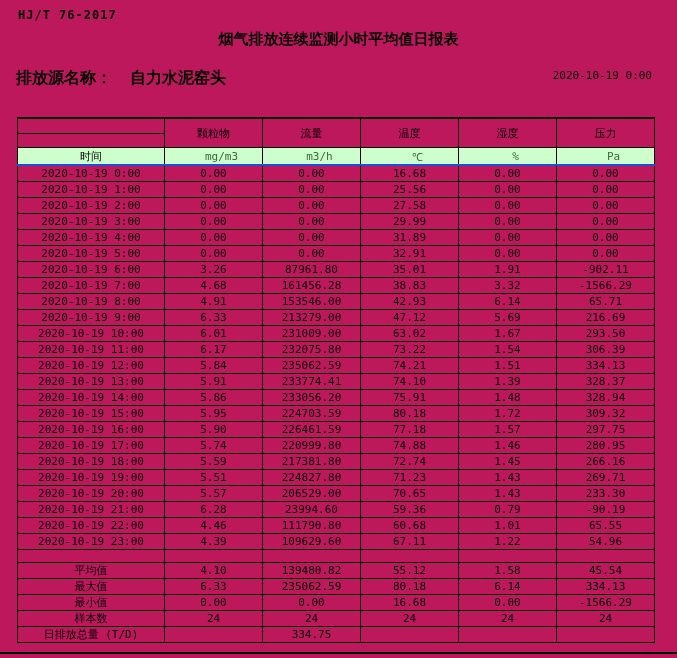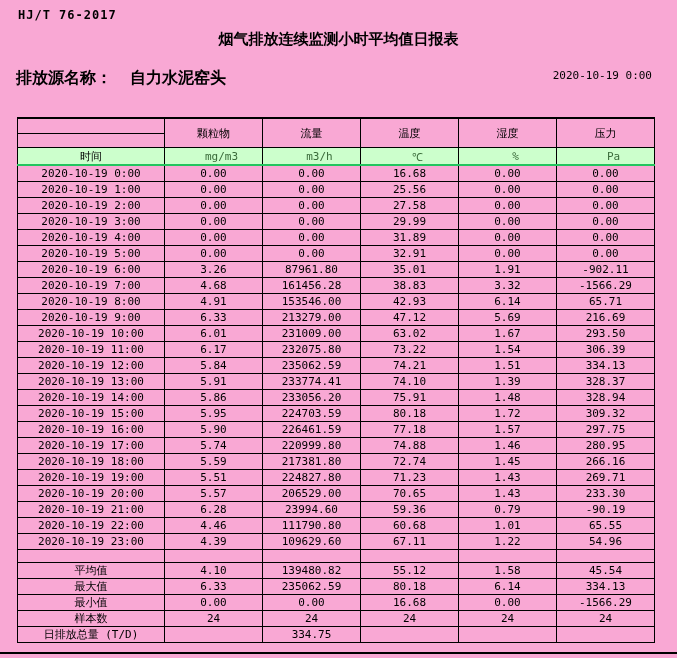--- a/index.html
+++ b/index.html
@@ -1,33 +1,33 @@
 <!DOCTYPE html>
 <html><head>
 <meta charset="utf-8">
 <style>
   html,body{margin:0;padding:0;background:#fff;}
-  .page{position:relative;width:677px;height:658px;background:#f9a8d4;overflow:hidden;
+  .page{position:relative;width:677px;height:658px;background:#be185d;overflow:hidden;
         font-family:"Liberation Sans",sans-serif;color:#000;}
   .std-code{position:absolute;left:18px;top:8px;font:bold 12px "DejaVu Sans Mono",monospace;letter-spacing:1px;}
   .title{position:absolute;left:0;top:30px;width:100%;text-align:center;font-size:15px;font-weight:bold;}
   .source-line{position:absolute;left:16px;top:68px;font-size:16px;font-weight:bold;}
   .source-name{margin-left:18px;}
   .report-date{position:absolute;right:25px;top:69px;font:11px "DejaVu Sans Mono",monospace;}
 
   table.report-table{position:absolute;left:17px;top:117px;width:637px;
         border-collapse:collapse;table-layout:fixed;
         border:1px solid #000;border-top:2px solid #000;}
   table.report-table td, table.report-table th{
         border:1px solid #000;padding:0;text-align:center;overflow:hidden;
         font:11px "DejaVu Sans Mono",monospace;white-space:nowrap;}
   tr.h1 td{height:13px;}
   tr.h2 td{height:13px;}
   th.col-h{font:bold 12px "Liberation Sans",sans-serif;height:28px;}
-  tr.unit-row th, tr.unit-row td{background:#ccffcc;height:16px;border-bottom:2px solid #22c55e;}
+  tr.unit-row th, tr.unit-row td{background:#ccffcc;height:16px;border-bottom:2px solid #1d4ed8;}
   th.time-h{font:bold 12px "Liberation Sans",sans-serif;}
   tr.unit-row td.unit{color:#3a6b3a;padding-left:16px;}
   tr.data-row td{height:15px;}
   tr.spacer-row td{height:12px;}
   tr.summary-row td{height:15px;margin-top:44px;}
   td.label-cell{font:bold 12px "Liberation Sans",sans-serif;}
 
   .note{position:absolute;left:14px;top:614px;font-size:12px;font-weight:bold;}
   .sign-line{position:absolute;left:0;top:633px;width:677px;height:16px;font-size:12px;font-weight:bold;}
   .sign-line span{position:absolute;top:12px;margin-top:14px;}

